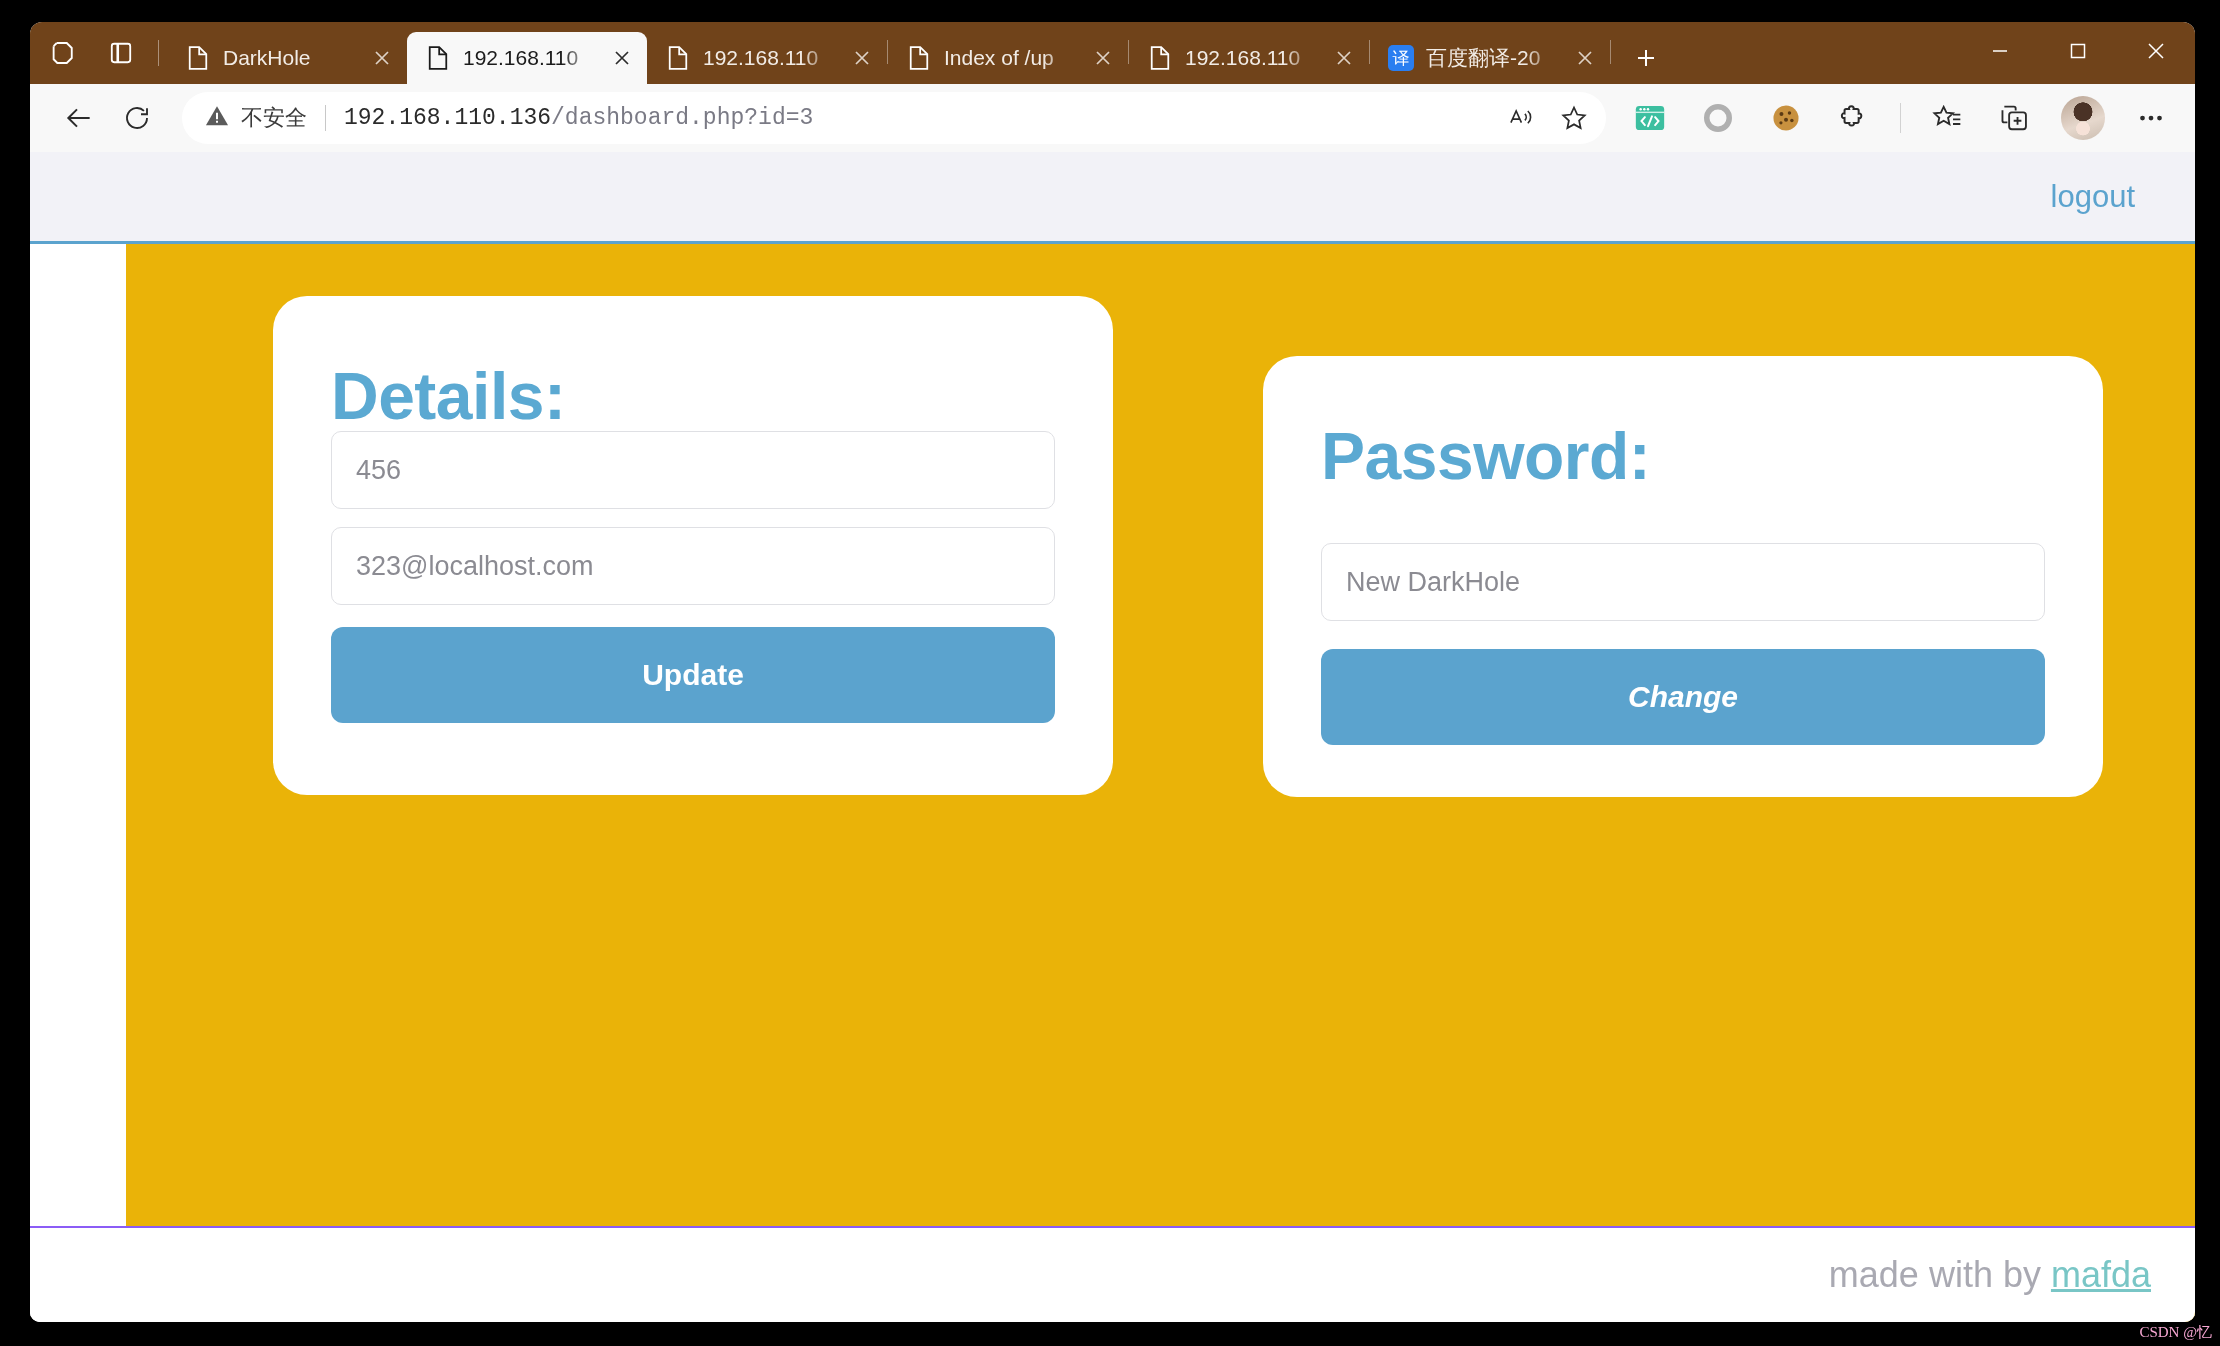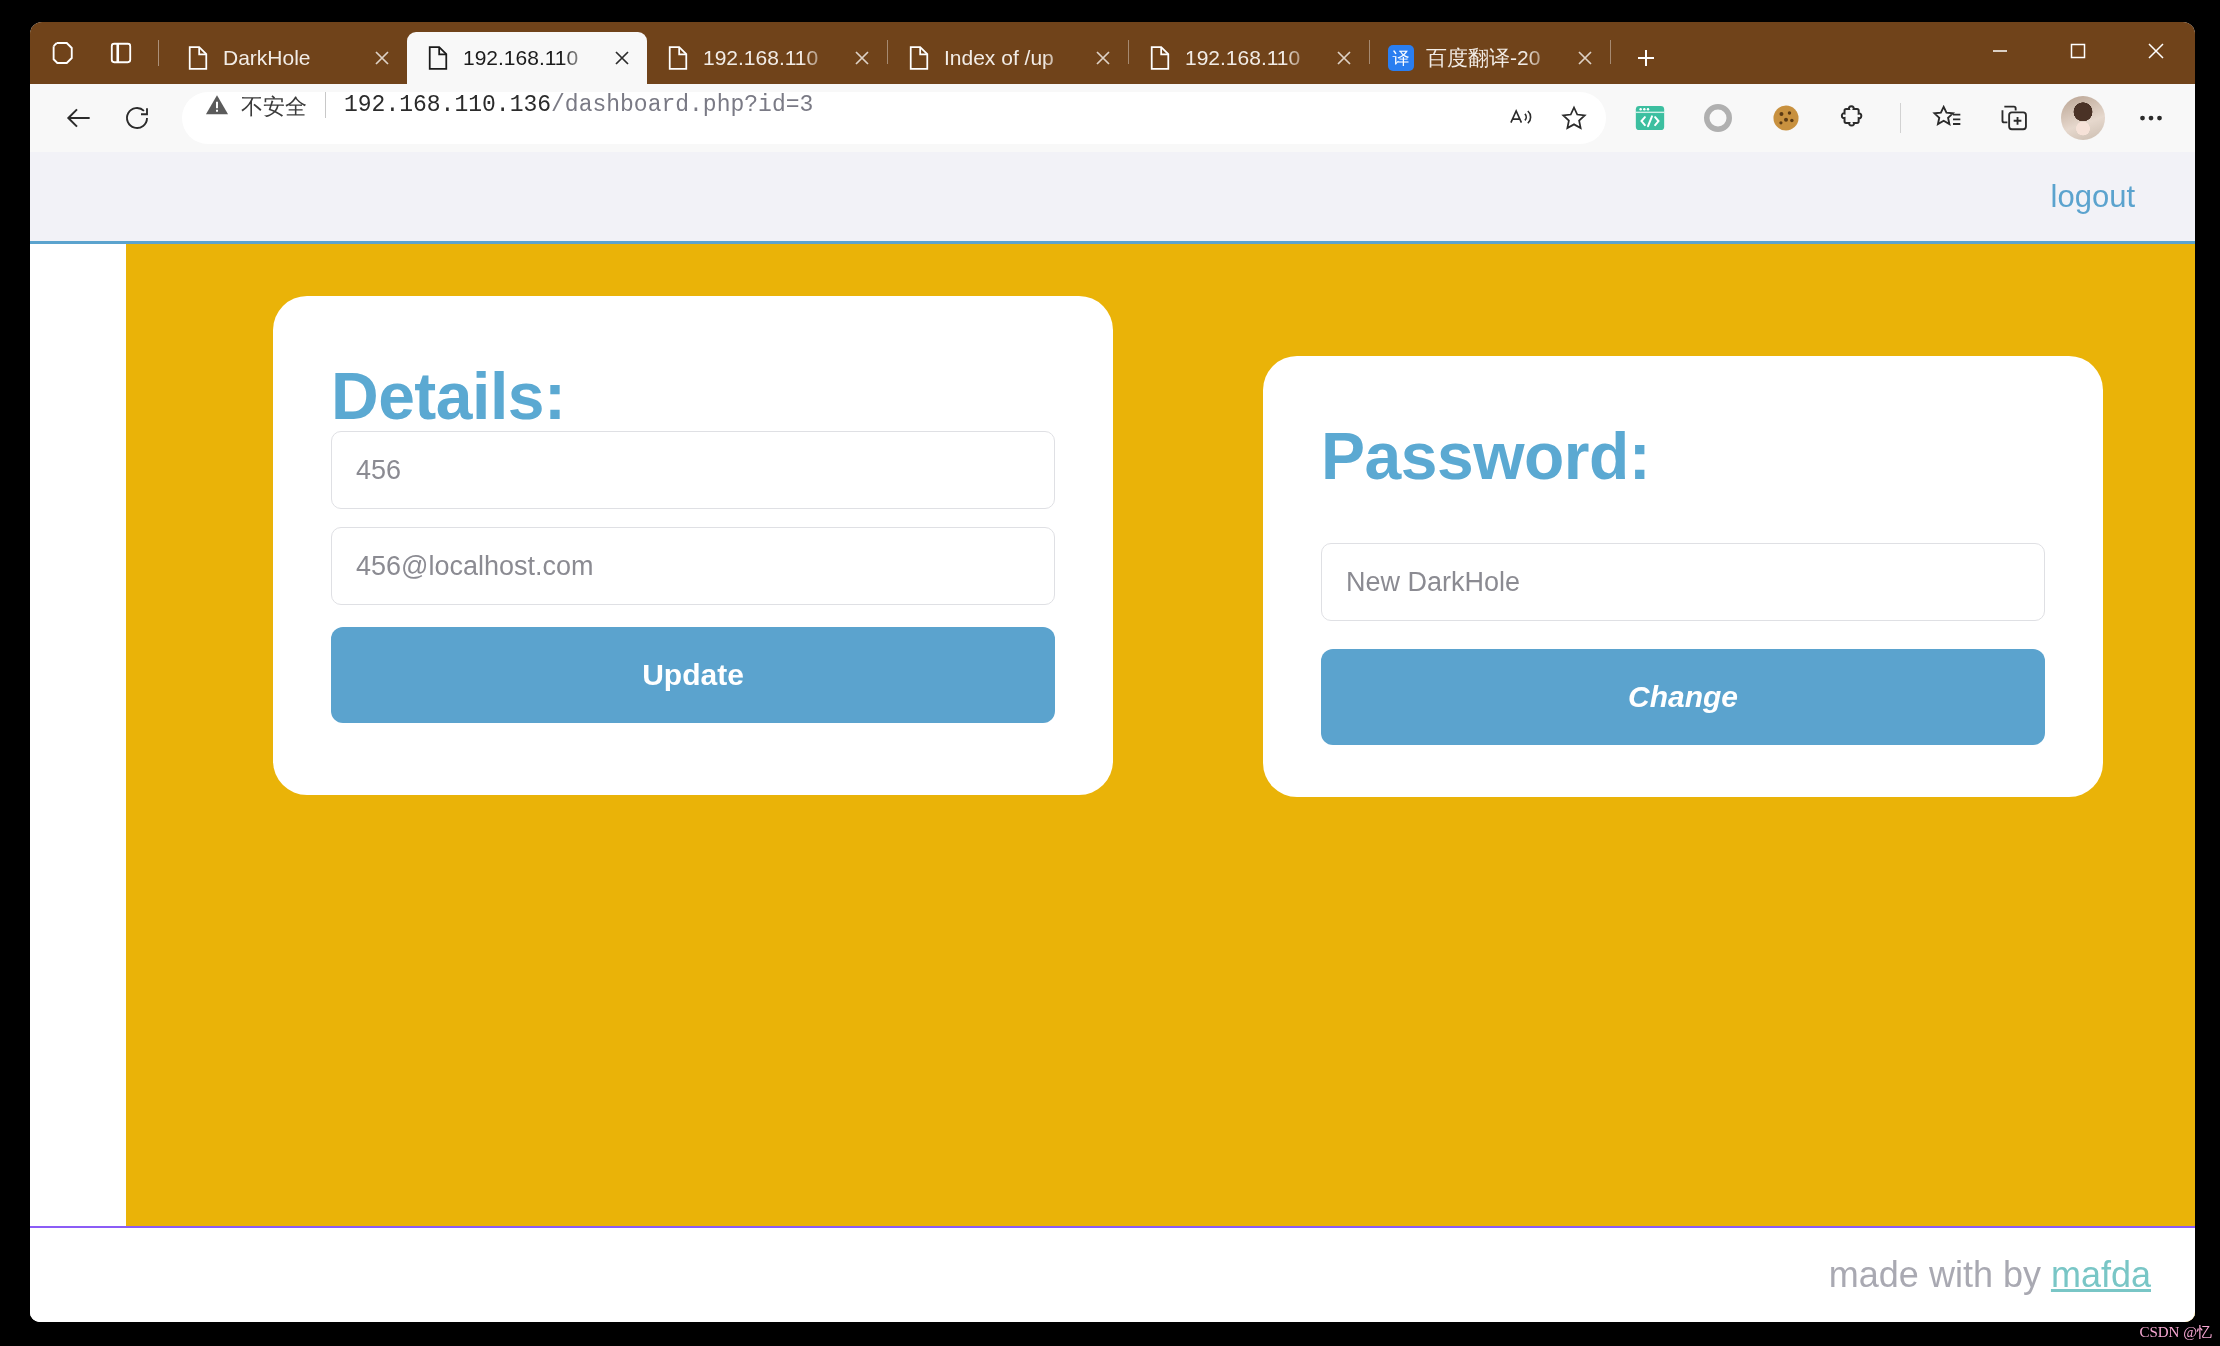--- a/index.html
+++ b/index.html
@@ -98,21 +98,21 @@
   .nav-btn {
     width: 54px; height: 54px; border-radius: 27px;
     display: flex; align-items: center; justify-content: center;
     flex: 0 0 auto;
   }
   #omnibox {
     flex: 1 1 auto;
     height: 52px;
     background: #fff;
     border-radius: 26px;
-    display: flex; align-items: flex-start;
+    display: flex; align-items: center;
     padding: 0 6px 0 22px;
     margin: 0 8px 0 14px;
     min-width: 0;
   }
   #security-chip { display: flex; align-items: center; gap: 11px; flex: 0 0 auto; }
   #security-text { font-size: 22px; color: #3b3b3b; }
   #url-divider { width: 1px; height: 26px; background: #c8c8c8; margin: 0 18px; flex: 0 0 auto; }
   #url-text { font-size: 23px; color: #7a7a85; flex: 1 1 auto; white-space: nowrap; overflow: hidden; font-family: Liberation Mono, monospace; }
   #url-text b { color: #2b2b2b; font-weight: 400; }
   .omni-btn {
@@ -472,21 +472,21 @@
 
       <div id="site-header">
         <a id="logout-link" href="#">logout</a>
       </div>
 
       <div id="panels">
 
         <div class="card" id="details-card">
           <div class="card-title">Details:</div>
           <div class="field">456</div>
-          <div class="field">456@localhost.com</div>
+          <div class="field">323@localhost.com</div>
           <div class="btn">Update</div>
         </div>
 
         <div class="card" id="password-card">
           <div class="card-title">Password:</div>
           <div class="field">New DarkHole</div>
           <div class="btn">Change</div>
         </div>
 
       </div>

